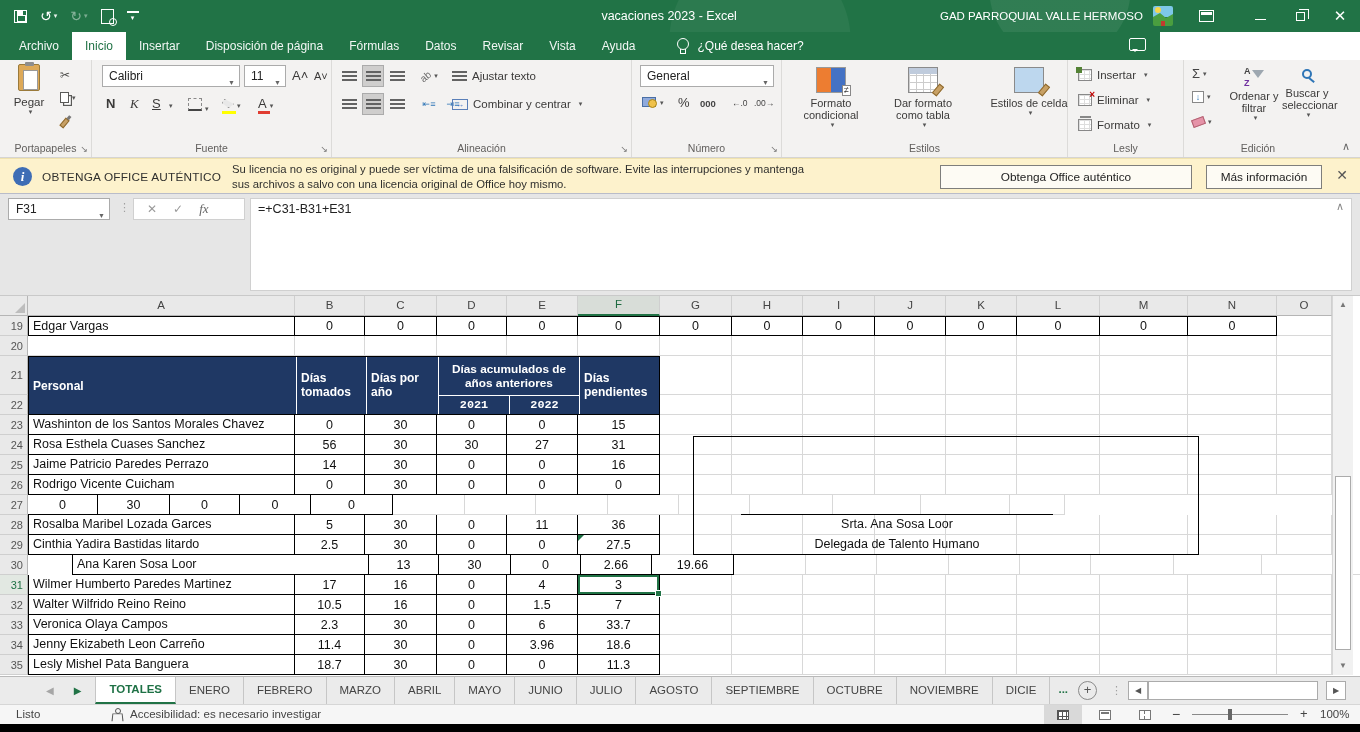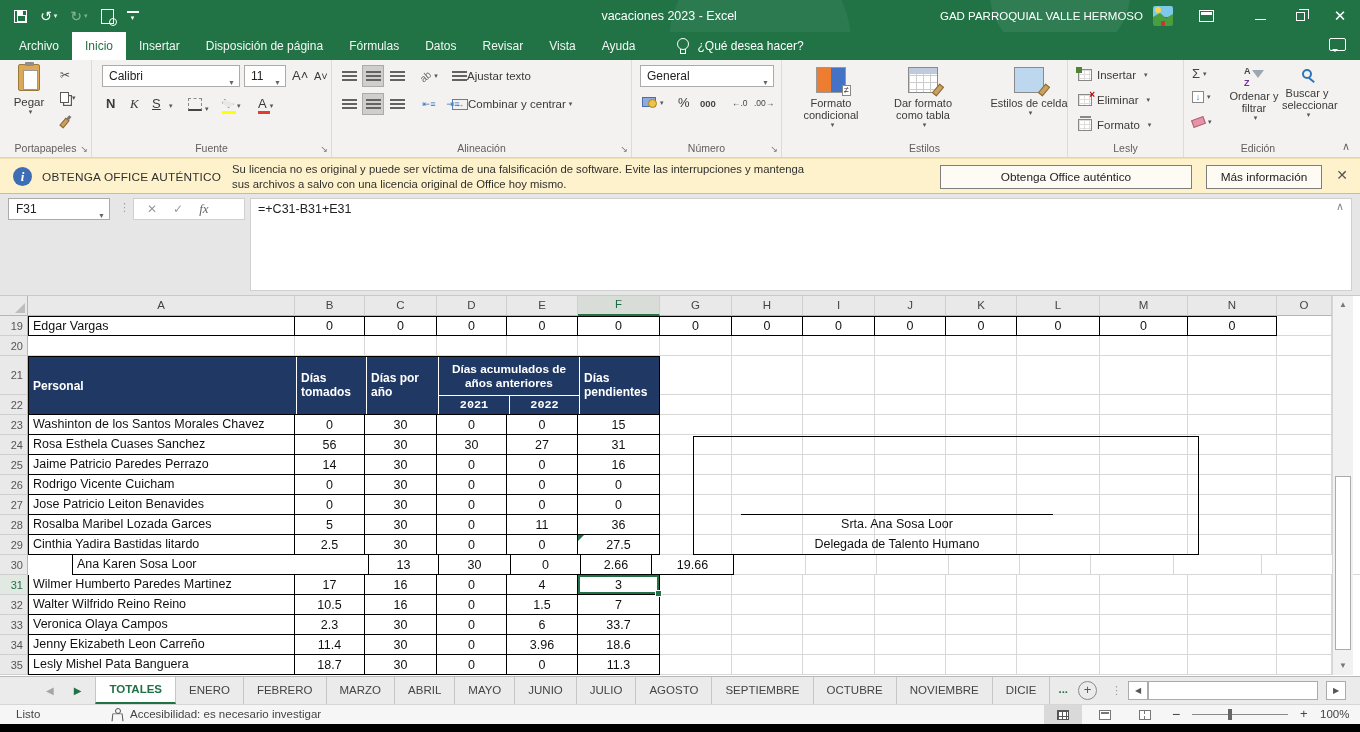--- a/index.html
+++ b/index.html
@@ -26,21 +26,21 @@
   .account{font-size:11.5px;margin-right:10px;white-space:nowrap;}
   .avatar{width:20px;height:20px;margin-right:26px;border-radius:2px;overflow:hidden;flex:none;}
   .ribopt{width:15px;height:12px;border:1.5px solid #fff;position:relative;margin-right:26px;}
   .ribopt::before{content:"";position:absolute;top:1px;left:1px;right:1px;height:3px;background:#fff;}
   .wc{width:40px;height:32px;display:flex;align-items:center;justify-content:center;color:#fff;font-size:15px;}
   .wmin{width:11px;border-bottom:1.5px solid #fff;height:1px;margin-top:6px;}
   .wres{width:9px;height:9px;border:1.5px solid #fff;position:relative;}
   .wres::before{content:"";position:absolute;top:-4px;left:2px;width:9px;height:9px;border-top:1.5px solid #fff;border-right:1.5px solid #fff;}
 
   
-  .menubar{position:absolute;top:32px;left:0;width:1360px;height:28px;background:#217346;display:flex;align-items:stretch;}
+  .menubar{position:absolute;top:32px;left:0;width:1160px;height:28px;background:#217346;display:flex;align-items:stretch;}
   .mtabs{display:flex;margin-left:6px;}
   .mtab{padding:0 13px;line-height:28px;font-size:12px;color:#F2F7F4;white-space:nowrap;}
   .mtab.active{background:#fff;color:#217346;}
   .tellme{display:flex;align-items:center;margin-left:28px;color:#fff;font-size:12px;gap:8px;}
   .bulb{width:13px;height:17px;position:relative;}
   .bulb::before{content:"";position:absolute;top:0;left:1px;width:10px;height:10px;border:1.4px solid #fff;border-radius:50%;}
   .bulb::after{content:"";position:absolute;bottom:1px;left:4px;width:4px;height:4px;border-left:1.4px solid #fff;border-right:1.4px solid #fff;border-bottom:1.4px solid #fff;}
   .comment-ic{position:absolute;right:14px;top:6px;width:17px;height:13px;border:1.5px solid #fff;border-radius:2px;}
   .comment-ic::after{content:"";position:absolute;left:2px;bottom:-5px;border:3px solid transparent;border-top-color:#fff;}
 
@@ -63,21 +63,21 @@
   
   .fbtn{position:absolute;font-size:13px;color:#3B3A39;}
   .colorbar{position:absolute;left:0;right:0;bottom:-3px;height:3px;}
   .borderic{width:14px;height:13px;border:1px dashed #8A8A8A;border-bottom:2px solid #444;}
   .fillic{width:12px;height:9px;background:#E8E8E8;border:1px solid #888;clip-path:polygon(20% 0,100% 55%,55% 100%,0 45%);}
   
   .alico{width:15px;height:10px;background:repeating-linear-gradient(#636363 0 1.6px,transparent 1.6px 4.2px);}
   .icbtn{position:absolute;width:22px;height:22px;display:flex;align-items:center;justify-content:center;border:1px solid transparent;}
   .icbtn.pressed{background:#CFCECD;border-color:#ABABAB;}
   .mergeic{width:16px;height:11px;border:1px solid #5A7FB8;font-size:8px;color:#4472C4;line-height:9px;text-align:center;}
-  .lblbtn{position:absolute;display:flex;align-items:center;gap:0;font-size:11.5px;color:#3B3A39;white-space:nowrap;}
+  .lblbtn{position:absolute;display:flex;align-items:center;gap:5px;font-size:11.5px;color:#3B3A39;white-space:nowrap;}
   
   .coinic{position:relative;width:15px;height:11px;}
   .coinic::before{content:"";position:absolute;left:0;top:0;width:12px;height:8px;background:#8FAADC;border:1px solid #4A6FA5;}
   .coinic::after{content:"";position:absolute;right:0;bottom:0;width:7px;height:7px;background:#F0C24B;border:1px solid #A98413;border-radius:50%;}
   .decic{font-size:8.5px;color:#444;letter-spacing:0;}
   
   .stylebtn{position:absolute;top:4px;width:88px;height:84px;text-align:center;font-size:11px;color:#3B3A39;}
   .sic{margin:3px auto 4px;width:30px;height:26px;position:relative;}
   .sic-cf{background:linear-gradient(90deg,#ED7D31 0 50%,#4472C4 50% 100%);border:1px solid #999;}
   .sic-cf::after{content:"≠";position:absolute;right:-6px;bottom:-4px;background:#fff;border:1px solid #888;font-size:9px;line-height:9px;padding:0 1px;}
@@ -603,21 +603,20 @@
           <div class="cell" style="width: 72px;"></div>
           <div class="cell" style="width: 71px;"></div>
           <div class="cell" style="width: 71px;"></div>
           <div class="cell" style="width: 83px;"></div>
           <div class="cell" style="width: 88px;"></div>
           <div class="cell" style="width: 89px;"></div>
           <div class="cell" style="width: 55px;"></div>
         </div>
         <div class="grow" style="height: 20px;">
           <div class="rowh">27</div>
-          <div class="cell tb first left" style="width: 267px;">Jose Patricio Leiton Benavides</div>
           <div class="cell tb num" style="width: 70px;">0</div>
           <div class="cell tb num" style="width: 72px;">30</div>
           <div class="cell tb num" style="width: 70px;">0</div>
           <div class="cell tb num" style="width: 71px;">0</div>
           <div class="cell tb num" style="width: 82px;">0</div>
           <div class="cell" style="width: 72px;"></div>
           <div class="cell" style="width: 71px;"></div>
           <div class="cell" style="width: 72px;"></div>
           <div class="cell" style="width: 71px;"></div>
           <div class="cell" style="width: 71px;"></div>

